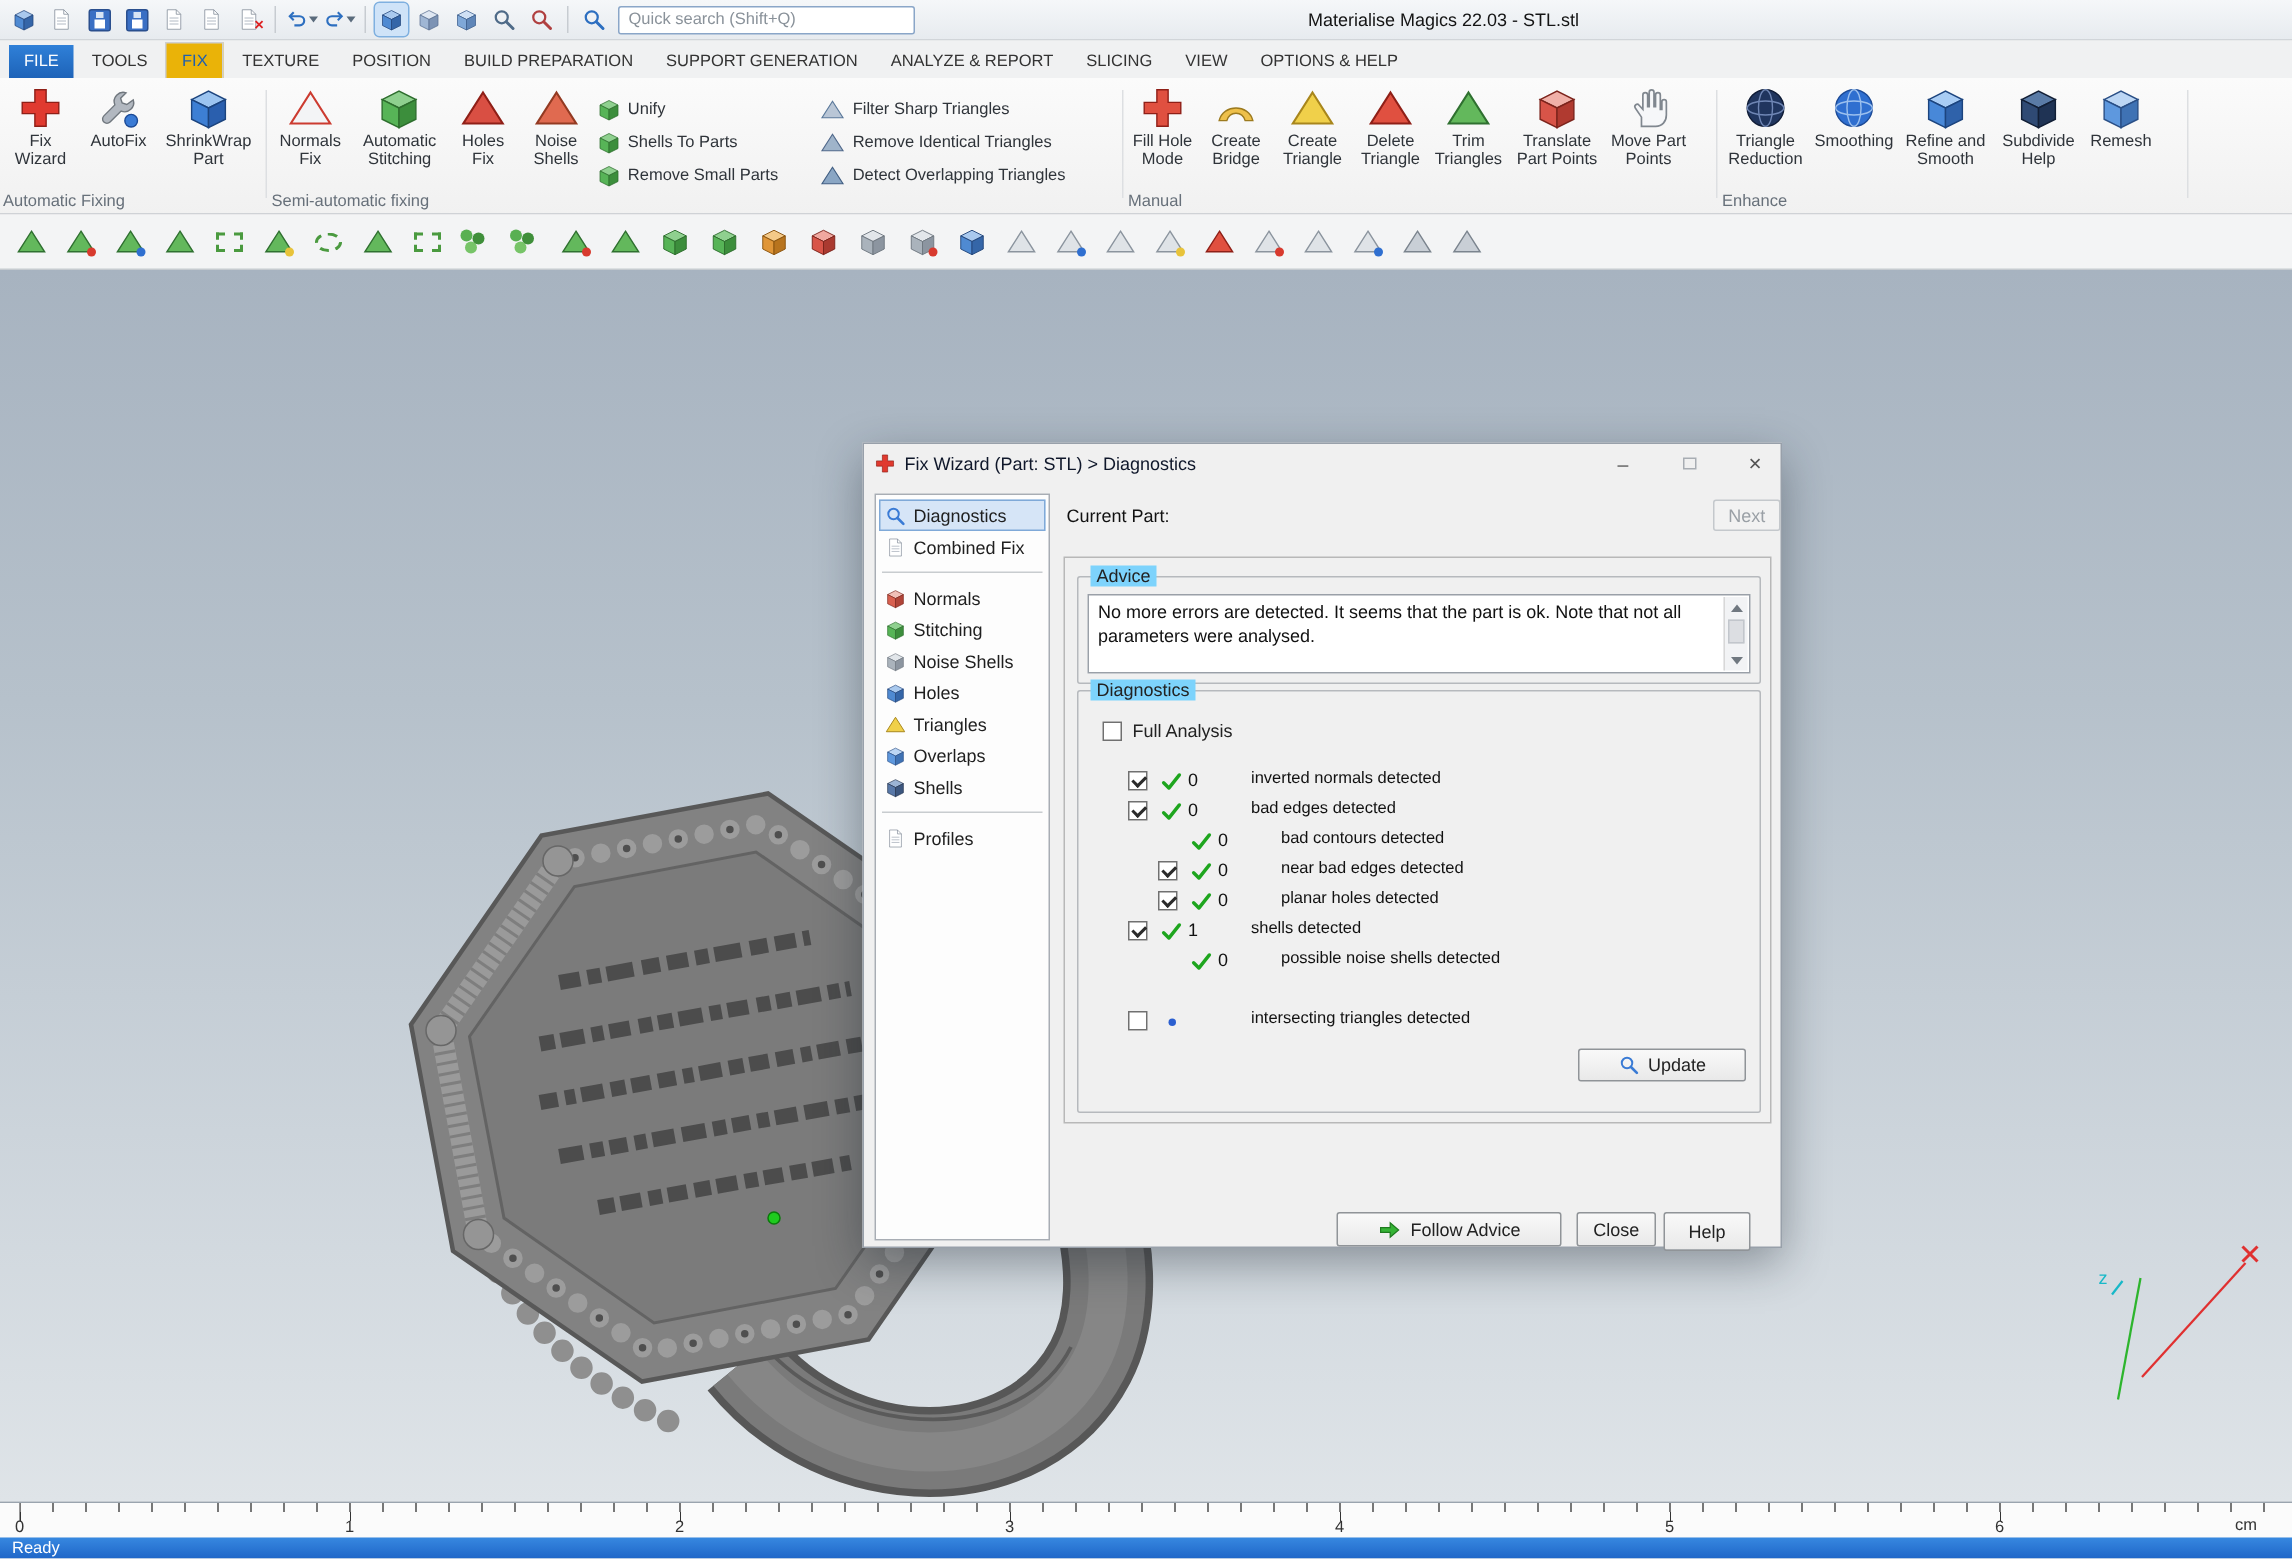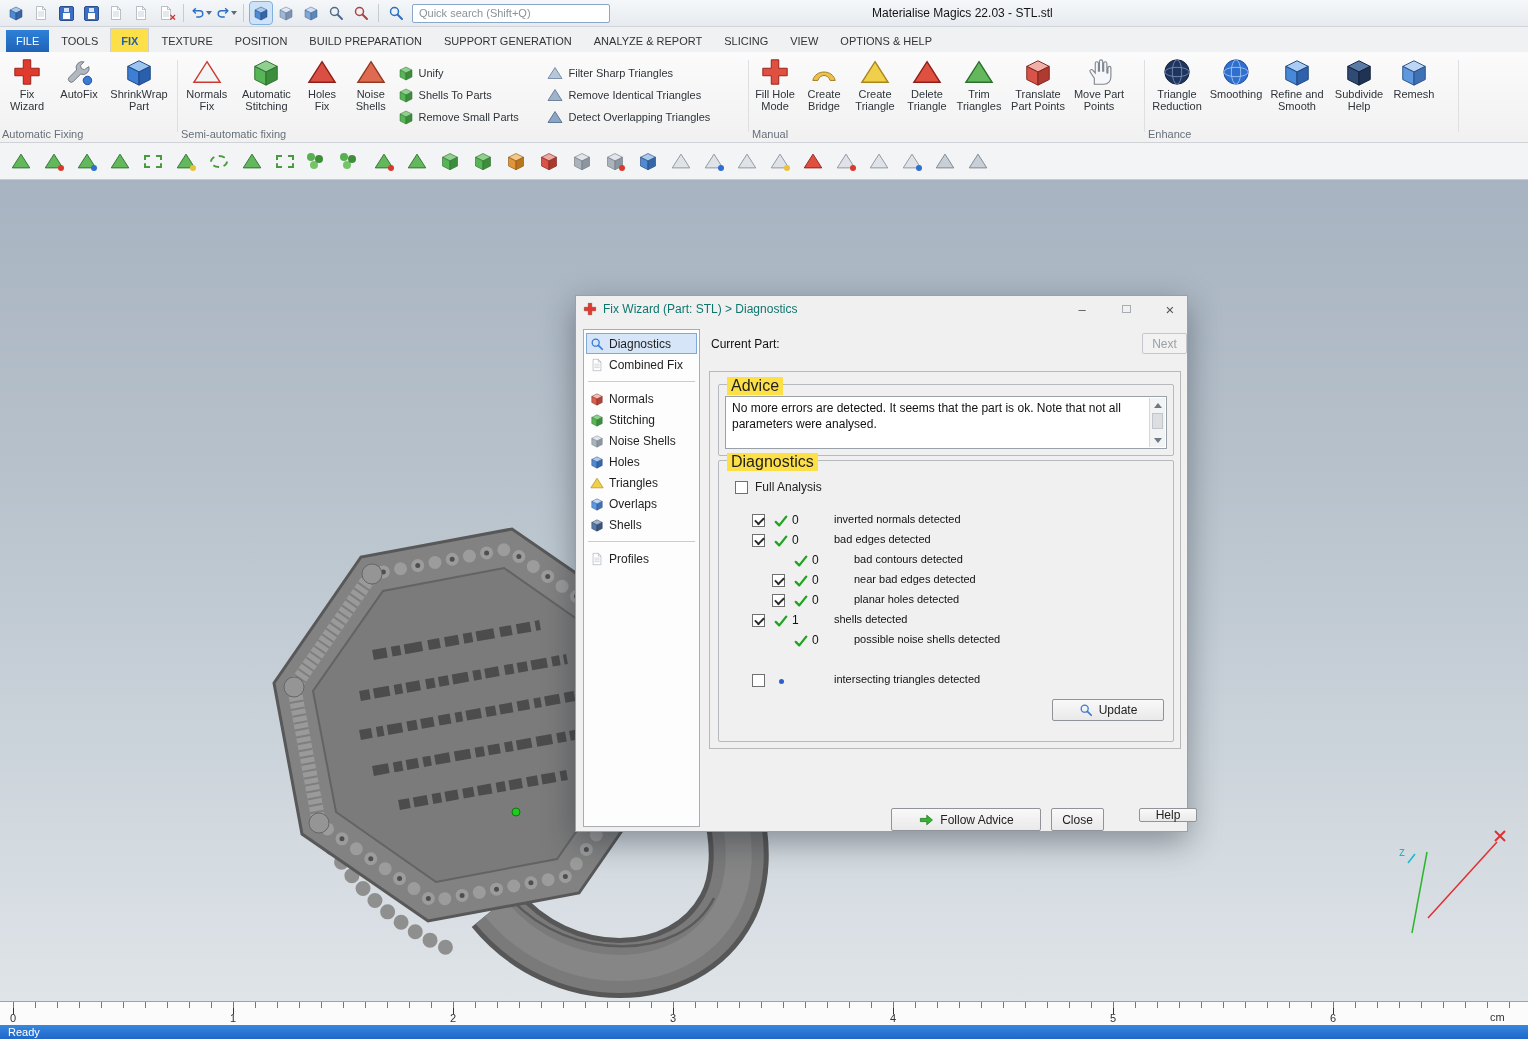--- a/index.html
+++ b/index.html
@@ -20,21 +20,21 @@
 #apptitle{position:absolute;left:872px;top:6px;font-size:12px;color:#141414}
 .redx{position:absolute;right:1px;bottom:1px;color:#d22;font-size:11px;font-weight:bold;line-height:1}
 .disk{width:15px;height:15px;background:#3a6fc4;border:1px solid #2a4f8e;border-radius:2px;position:relative}
 .disk::after{content:"";position:absolute;left:3px;bottom:1px;right:3px;height:6px;background:#fff}
 .disk::before{content:"";position:absolute;left:4px;top:1px;right:4px;height:4px;background:#d8e4f4}
 
 
 #tabs{position:absolute;top:27px;left:0;right:0;height:25px;background:#f0f1f2;display:flex;align-items:flex-end;padding-left:6px;gap:2px}
 .tab{height:22px;display:flex;align-items:center;padding:0 10px;font-size:11px;color:#333;cursor:pointer;white-space:nowrap}
 .tab.file{background:linear-gradient(#2f80d8,#1e63b8);color:#fff}
-.tab.active{background:#fde047;border:1px solid #cfcfcf;border-bottom:none;color:#1f5fae;height:24px;font-weight:bold}
+.tab.active{background:#eab308;border:1px solid #cfcfcf;border-bottom:none;color:#1f5fae;height:24px;font-weight:normal}
 
 
 #ribbon{position:absolute;top:52px;left:0;right:0;height:91px;background:linear-gradient(#fbfbfb,#f1f1f1);border-bottom:1px solid #cfd2d6}
 .rg{position:absolute;top:0;height:100%}
 .glabel{position:absolute;bottom:2px;left:0;right:0;text-align:left;font-size:11px;color:#67707a}
 .rsep{position:absolute;top:8px;height:72px;width:1px;background:#dddfe2}
 .rrow{display:flex;align-items:flex-start;padding-top:3px;gap:3px}
 .rbtn{display:flex;flex-direction:column;align-items:center;border-radius:3px;padding:2px 1px;cursor:pointer}
 .rbtn .lbl{font-size:11px;line-height:1.08;text-align:center;color:#2f343a;margin-top:2px}
 .rlist{display:flex;flex-direction:column;gap:5px;padding-top:9px}
@@ -59,38 +59,38 @@
  background-size:auto 6px,auto 12px;background-repeat:no-repeat,no-repeat;background-position:13px 0,13px 0}
 .rnum{position:absolute;top:10px;transform:translateX(-50%);font-size:11px;color:#333}
 #cmlabel{position:absolute;top:9px;left:1490px;font-size:11px;color:#333}
 
 
 #statusbar{position:absolute;top:1025px;left:0;right:0;height:14px;background:linear-gradient(#3788e0,#1f66c8);color:#fff;font-size:11px;line-height:14px;padding-left:8px}
 
 
 #dialog{position:absolute;left:815px;top:295px;width:613px;height:537px;background:#f0f0f0;border:1px solid #98a0aa;box-shadow:0 10px 30px rgba(20,30,40,.4);z-index:20}
 #dtitle{height:26px;display:flex;align-items:center;padding:0 7px;gap:6px}
-#dtitle .t{font-size:12px;color:#0f766e}
+#dtitle .t{font-size:12px;color:#0f172a}
 #dwb{position:absolute;right:4px;top:3px;display:flex;gap:18px}
 .wbtn{width:26px;height:20px;display:flex;align-items:center;justify-content:center;color:#555;font-size:13px;cursor:pointer}
 .maxglyph{width:9px;height:8px;border:1px solid #a8adb3}
 #dside{position:absolute;left:7px;top:33px;width:117px;height:498px;background:#fdfdfd;border:1px solid #a8adb4;padding:3px 2px}
 .sit{display:flex;align-items:center;gap:5px;height:21px;padding:0 3px;font-size:12px;color:#1f1f1f;cursor:pointer;border:1px solid transparent;white-space:nowrap}
 .sit.sel{background:#d6e5f7;border-color:#7fa9d8}
 .ssep{height:1px;background:#c8cccf;margin:6px 2px}
 #cplabel{position:absolute;left:135px;top:41px;font-size:12px;color:#111}
 #cpselect{position:absolute;left:213px;top:37px;width:347px;height:21px;background:#fff;border:1px solid #7a7f86;display:flex;align-items:center;padding-left:6px;font-size:12px;cursor:pointer}
 #cpselect .arr{position:absolute;right:1px;top:1px;bottom:1px;width:17px;background:#f0f1f3;border-left:1px solid #c9ccd0;display:flex;align-items:center;justify-content:center}
 .tridown{width:0;height:0;border-left:4px solid transparent;border-right:4px solid transparent;border-top:5px solid #444}
 .btn{display:flex;align-items:center;justify-content:center;gap:6px;background:linear-gradient(#f9f9f9,#e9e9e9);border:1px solid #909498;border-radius:2px;font-size:12px;color:#222;cursor:pointer}
 .btn.disabled{background:#f2f2f2;border-color:#c4c8cc;color:#9aa0a6;cursor:default}
 #nextbtn{position:absolute;left:566px;top:37px;width:45px;height:21px}
 #dpanel{position:absolute;left:133px;top:75px;width:472px;height:378px;border:1px solid #b8b8b8}
 .grp{position:absolute;border:1px solid #b6b9bd;border-radius:2px}
-.legend{position:absolute;top:-8px;left:8px;background:#fde047;padding:0 4px;font-size:16px;color:#222}
+.legend{position:absolute;top:-8px;left:8px;background:#7dd3fc;padding:0 4px;font-size:12px;color:#222}
 #advbox{position:absolute;left:6px;top:11px;right:6px;bottom:6px;background:#fff;border:1px solid #9aa0a8;font-size:12px;line-height:1.3;padding:4px 24px 4px 6px;color:#111}
 .sb{position:absolute;top:1px;right:1px;bottom:1px;width:16px;background:#f2f3f5;border-left:1px solid #d8d8d8}
 .sb .up,.sb .dn{position:absolute;left:0;right:0;height:14px;display:flex;align-items:center;justify-content:center;cursor:pointer}
 .sb .up{top:0}.sb .dn{bottom:0}
 .triup-s{width:0;height:0;border-left:4px solid transparent;border-right:4px solid transparent;border-bottom:5px solid #707880}
 .tridn-s{width:0;height:0;border-left:4px solid transparent;border-right:4px solid transparent;border-top:5px solid #707880}
 .thumb{position:absolute;left:2px;right:2px;top:15px;height:16px;background:#dcdee2;border:1px solid #c2c6cc;cursor:pointer}
 .cb{position:absolute;width:13px;height:13px;background:#fff;border:1px solid #707070;cursor:pointer}
 .cb.on::after{content:"";position:absolute;left:2px;top:2px;width:7px;height:4px;border-left:2px solid #2b2b2b;border-bottom:2px solid #2b2b2b;transform:rotate(-45deg)}
 .drow{position:absolute;left:0;right:8px;height:20px}
@@ -99,21 +99,21 @@
 .drow .scnt{position:absolute;left:73px;top:2px;font-size:12px;color:#111}
 .drow .slbl{position:absolute;left:115px;top:2px;font-size:11px;color:#111}
 .drow.ind .cb{left:53px}
 .drow.ind .schk{left:75px}
 .drow.ind .scnt{left:93px}
 .drow.ind .slbl{left:135px}
 .bdot{position:absolute;left:60px;top:8px;width:5px;height:5px;border-radius:50%;background:#2b5fd0}
 #updbtn{position:absolute;left:333px;top:238px;width:112px;height:22px}
 #fabtn{position:absolute;left:315px;top:512px;width:150px;height:23px}
 #closebtn{position:absolute;left:475px;top:512px;width:53px;height:23px}
-#helpbtn{position:absolute;left:563px;top:512px;width:58px;height:14px}
+#helpbtn{position:absolute;left:533px;top:512px;width:58px;height:26px}
 </style>
 </head>
 <body>
 
 <svg width="0" height="0" style="position:absolute" aria-hidden="true">
 <defs>
 <symbol id="s-cube" viewBox="0 0 32 32">
   <polygon points="4,10 16,4 28,10 16,16" fill="var(--t,#8fd08f)" stroke="var(--s,#2e6e2e)" stroke-width="1"></polygon>
   <polygon points="4,10 16,16 16,30 4,24" fill="var(--l,#57b457)" stroke="var(--s,#2e6e2e)" stroke-width="1"></polygon>
   <polygon points="28,10 16,16 16,30 28,24" fill="var(--r,#3c8e3c)" stroke="var(--s,#2e6e2e)" stroke-width="1"></polygon>

